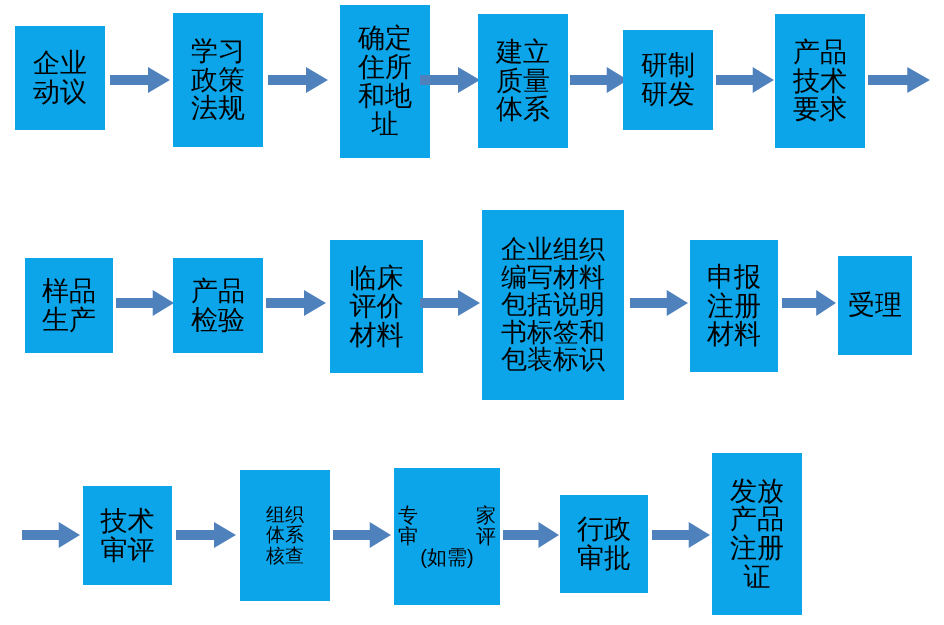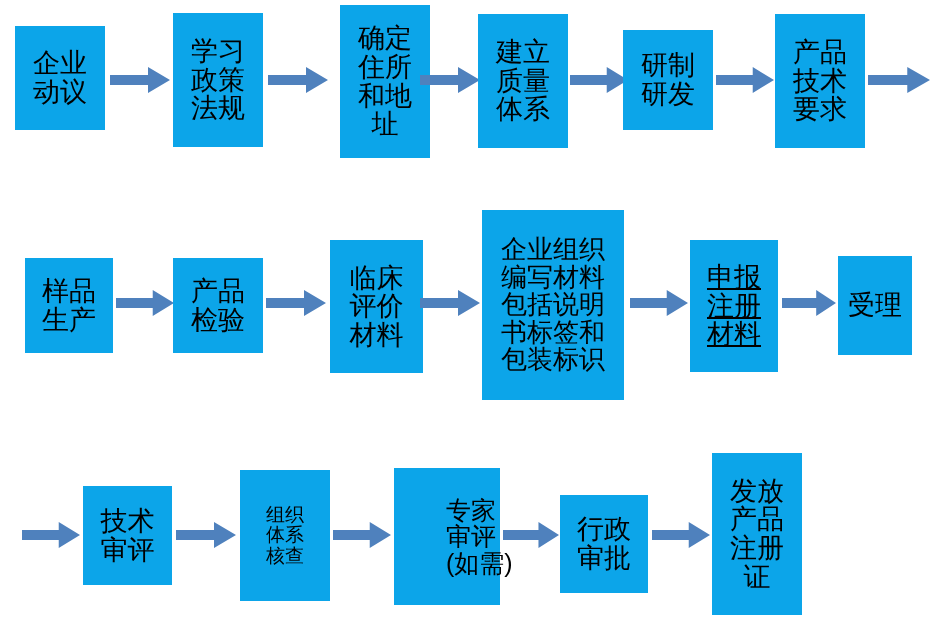--- a/index.html
+++ b/index.html
@@ -171,21 +171,21 @@
     <span class="ln">书标签和</span>
     <span class="ln">包装标识</span>
   </div>
 
   <div class="arrow" style="left:630px; top:288px; width:58px; height:30px;">
     <svg viewBox="0 0 60 30" preserveAspectRatio="none" aria-hidden="true">
       <polygon points="0,10 38,10 38,2 60,15 38,28 38,20 0,20" fill="#4F81BD"></polygon>
     </svg>
   </div>
 
-  <div class="node" style="left:690px; top:240px; width:88px; height:132px; font-size:27px;text-decoration:underline;">
+  <div class="node" style="left:690px; top:240px; width:88px; height:132px; font-size:27px;">
     <span class="ln">申报</span>
     <span class="ln">注册</span>
     <span class="ln">材料</span>
   </div>
 
   <div class="arrow" style="left:782px; top:288px; width:54px; height:30px;">
     <svg viewBox="0 0 60 30" preserveAspectRatio="none" aria-hidden="true">
       <polygon points="0,10 38,10 38,2 60,15 38,28 38,20 0,20" fill="#4F81BD"></polygon>
     </svg>
   </div>
@@ -216,21 +216,21 @@
     <span class="ln">体系</span>
     <span class="ln">核查</span>
   </div>
 
   <div class="arrow" style="left:333px; top:520px; width:58px; height:30px;">
     <svg viewBox="0 0 60 30" preserveAspectRatio="none" aria-hidden="true">
       <polygon points="0,10 38,10 38,2 60,15 38,28 38,20 0,20" fill="#4F81BD"></polygon>
     </svg>
   </div>
 
-  <div class="node justify" style="left:394px; top:468px; width:106px; height:137px; font-size:25px;padding-left:48px;">
+  <div class="node justify" style="left:394px; top:468px; width:106px; height:137px; font-size:20px;">
     <span class="ln">专家</span>
     <span class="ln">审评</span>
     <span class="ln nojust">(如需)</span>
   </div>
 
   <div class="arrow" style="left:503px; top:520px; width:56px; height:30px;">
     <svg viewBox="0 0 60 30" preserveAspectRatio="none" aria-hidden="true">
       <polygon points="0,10 38,10 38,2 60,15 38,28 38,20 0,20" fill="#4F81BD"></polygon>
     </svg>
   </div>

